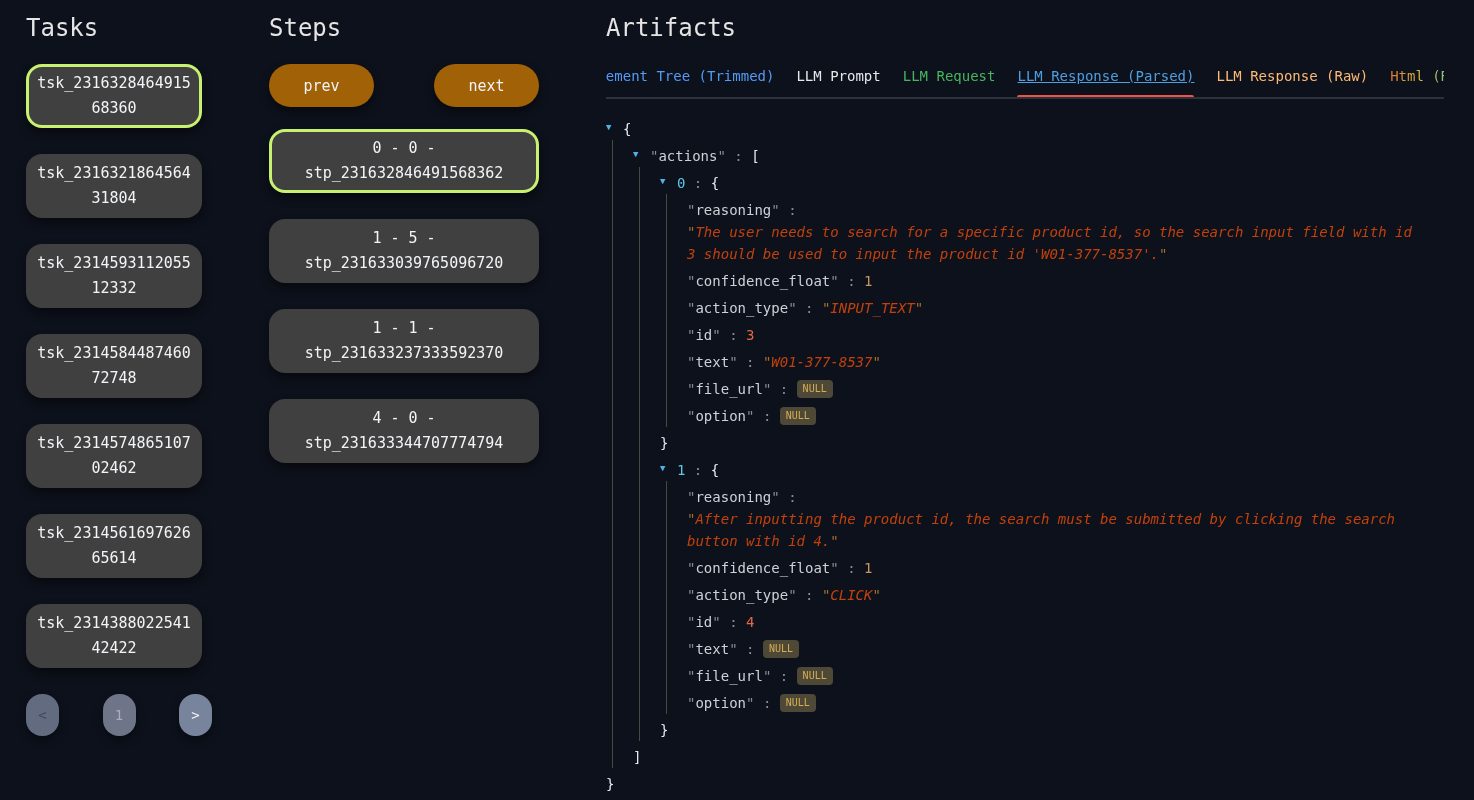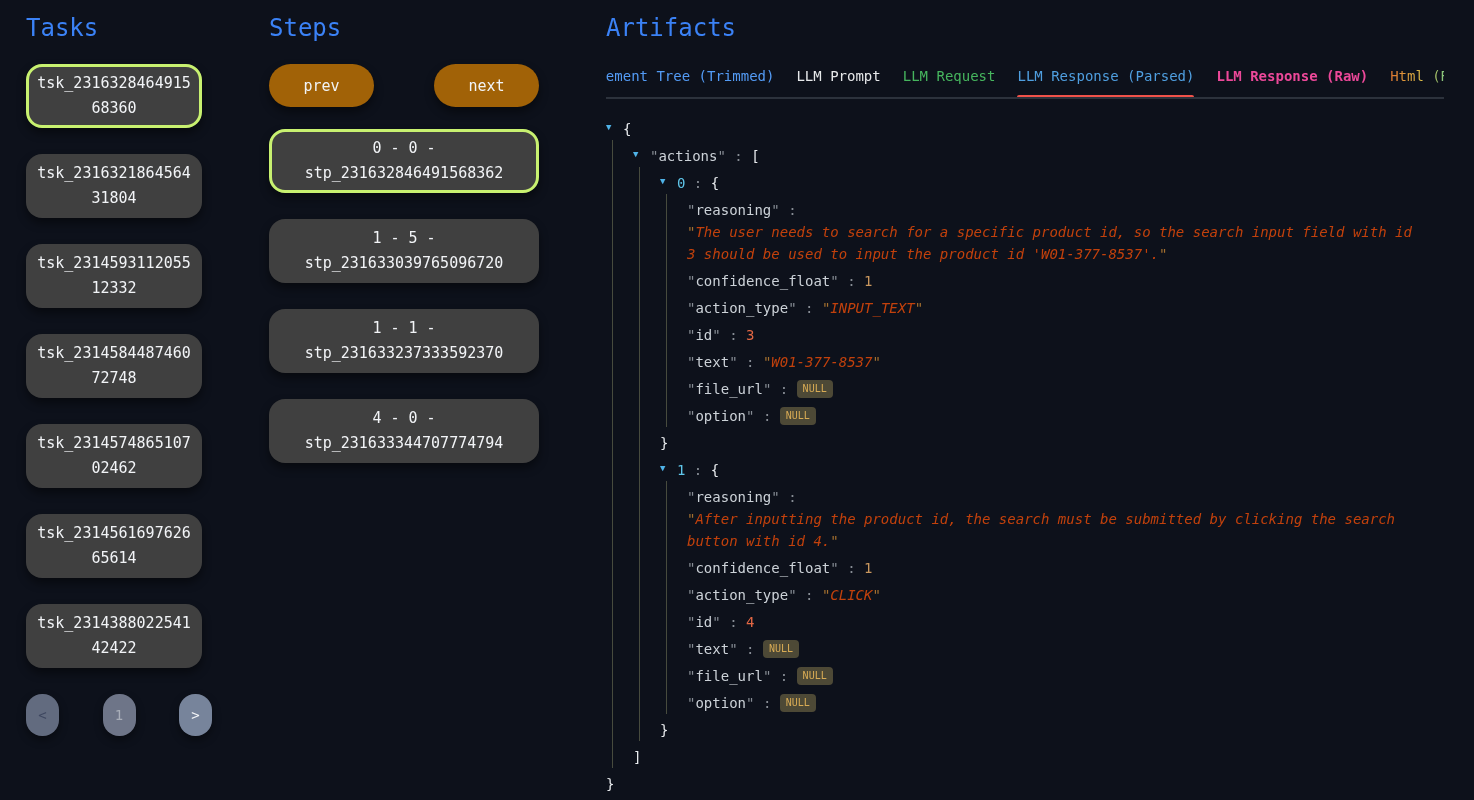--- a/index.html
+++ b/index.html
@@ -4,21 +4,21 @@
 <style>
   * { box-sizing: border-box; margin: 0; padding: 0; }
   html,body { width:1474px; height:800px; overflow:hidden; }
   body {
     background:#0d111b;
     font-family:"DejaVu Sans Mono", monospace;
     color:#e9ecef;
     display:flex;
     align-items:flex-start;
   }
-  .col-title { font-size:24px; color:#3b82f6; margin:14px 0 22px 0; font-weight:normal; }
+  .col-title { font-size:24px; color:#e5e5e5; margin:14px 0 22px 0; font-weight:normal; }
 
   
   .col-tasks { width:176px; margin-left:26px; flex:none; }
   .col-steps { width:270px; margin-left:67px; flex:none; }
   .col-artifacts { flex:1; margin-left:67px; margin-right:30px; min-width:0; }
 
   
   .chip {
     display:flex; flex-direction:column; align-items:center; justify-content:center;
     width:100%; min-height:62px;
@@ -135,22 +135,22 @@
     </div>
 </div>
 
 <div class="col-artifacts">
   <h1 class="col-title">Artifacts</h1>
   <div class="tabbar">
     <div class="tabstrip">
         <div class="tab" style="color: rgb(83, 155, 245);">Element Tree (Trimmed)</div>
         <div class="tab" style="color: rgb(230, 232, 234);">LLM Prompt</div>
         <div class="tab" style="color: rgb(70, 181, 94);">LLM Request</div>
-        <div class="tab active" style="color: rgb(79, 159, 224);">LLM Response (Parsed)</div>
-        <div class="tab" style="color: #ec4899; font-weight: bold;">LLM Response (Raw)</div>
+        <div class="tab active" style="color: rgb(79, 159, 224); text-decoration: underline;">LLM Response (Parsed)</div>
+        <div class="tab" style="color: #fdba74;">LLM Response (Raw)</div>
         <div class="tab gradient">Html (Raw)</div>
       </div>
   </div>
   <div class="tree">
       <div class="trow">
         <span class="caret">▼</span>
         <span class="tcontent"><span class="brace">{</span></span>
       </div>
       <div class="trow">
         <span class="guide"></span>

